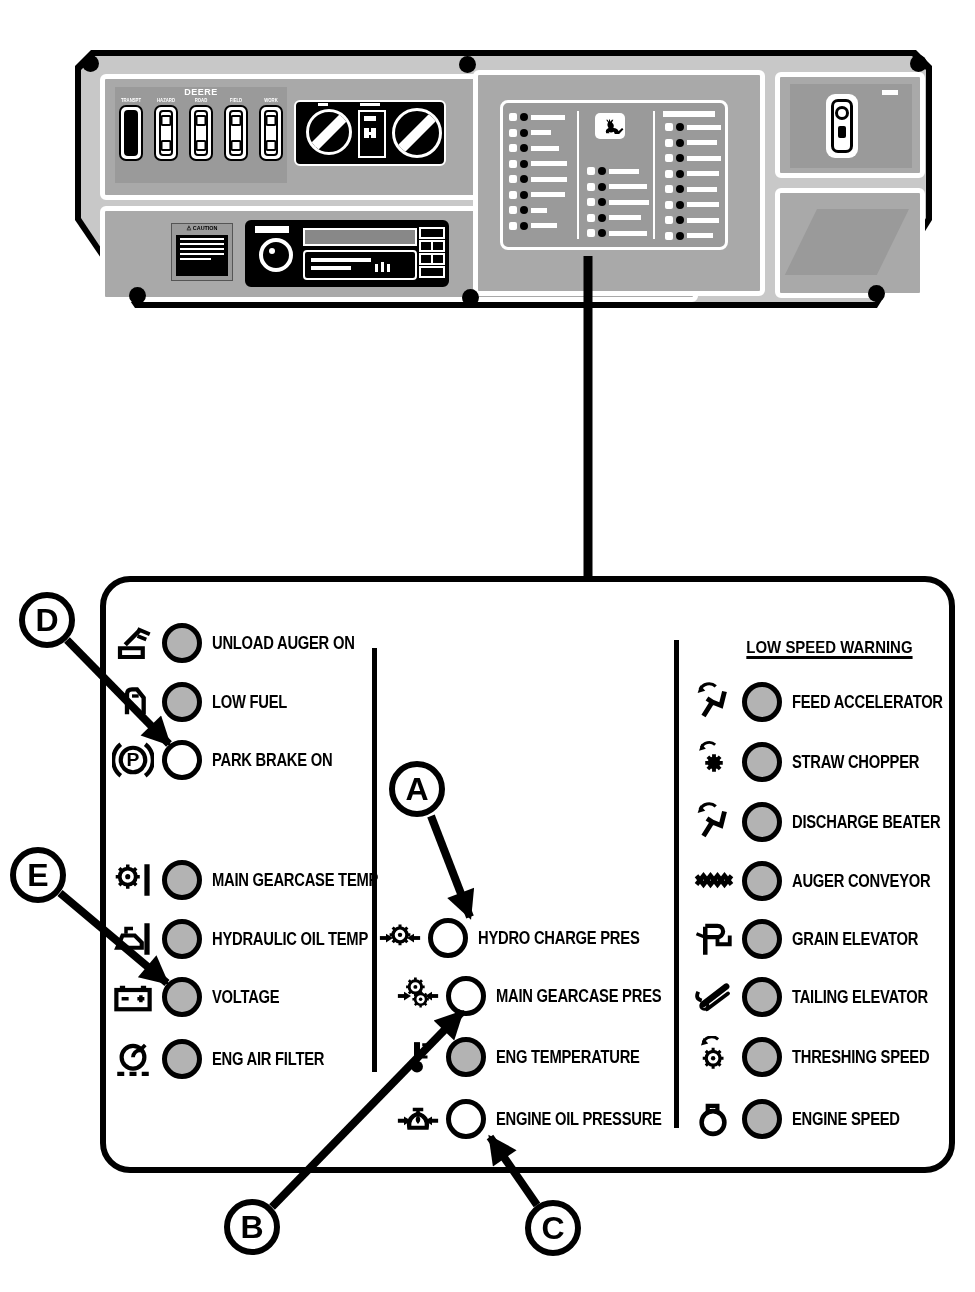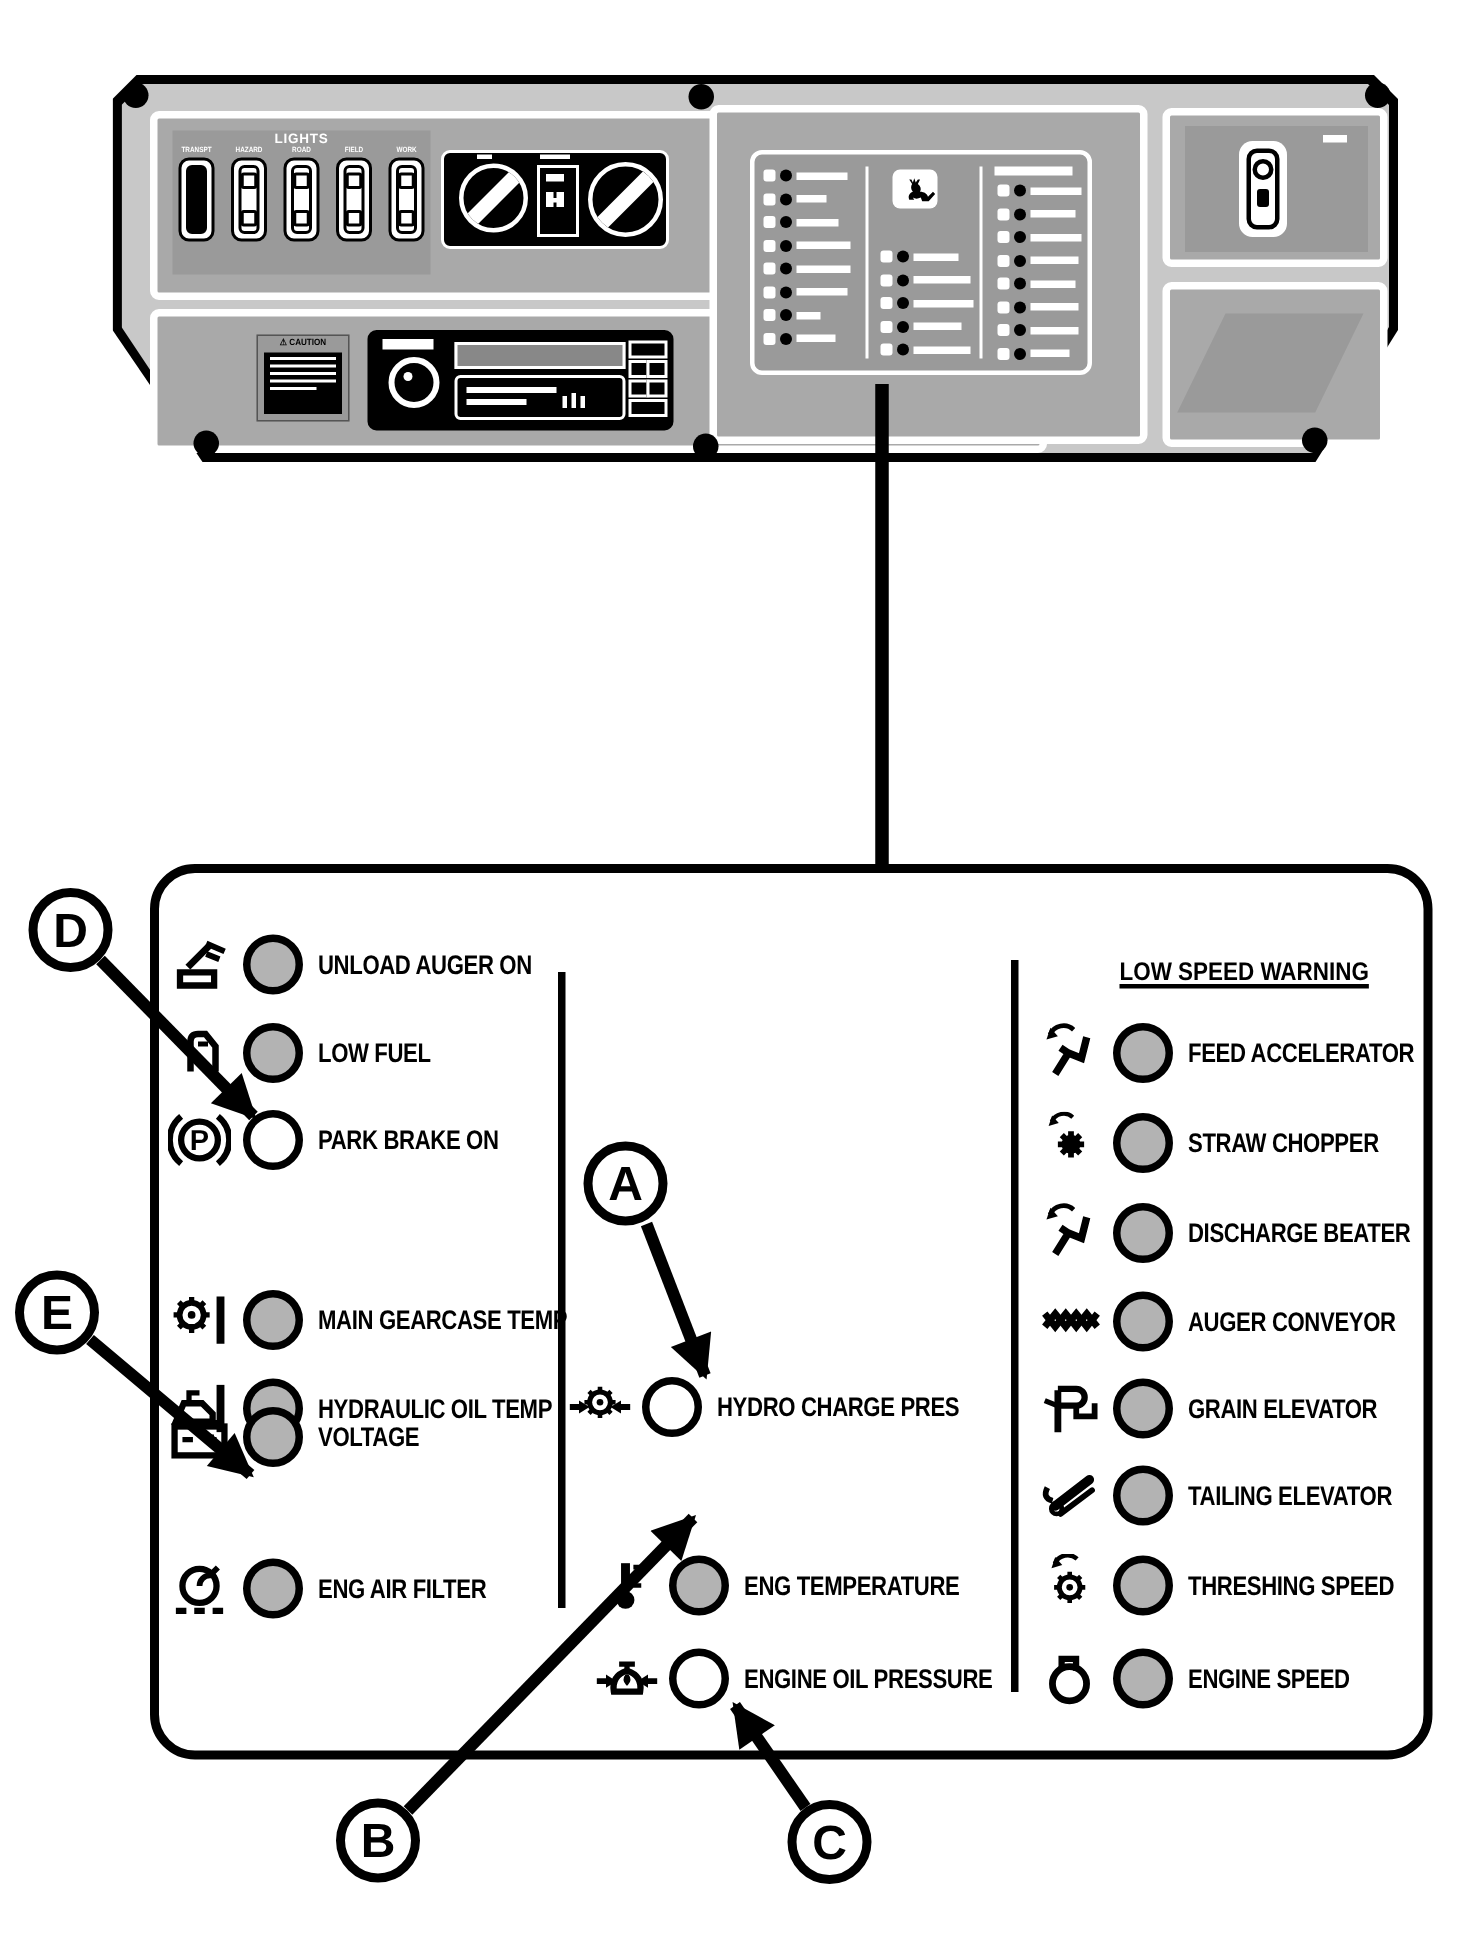--- a/index.html
+++ b/index.html
@@ -197,21 +197,21 @@
   </defs>
 </svg>
 
 <div id="page">
 
   <div class="abs console-outer"></div>
   <div class="abs console-inner"></div>
 
   <div class="abs recess" style="left:100px;top:74px;width:580px;height:126px">
     <div class="abs subpanel" style="left:10px;top:8px;width:172px;height:96px">
-      <div class="lights-title">LIGHTS</div>
+      <div class="lights-title">DEERE</div>
       <div style="display:flex;justify-content:space-between;padding:0 2px">
         <div class="sw-label">TRANSPT</div>
         <div class="sw-label">HAZARD</div>
         <div class="sw-label">ROAD</div>
         <div class="sw-label">FIELD</div>
         <div class="sw-label">WORK</div>
       </div>
       <div style="display:flex;justify-content:space-between;padding:2px 4px 0 4px">
         <div class="switch filled">
             <div class="rocker"></div>
@@ -477,21 +477,21 @@
   </div>
   <div class="row" style="left:112px;top:917px">
     <span class="icon">
         <svg width="42" height="42" viewBox="0 0 24 24">
           <use href="#sym-oilcan-temp"></use>
         </svg>
       </span>
     <span class="led led-gray"></span>
     <span class="lbl">HYDRAULIC OIL TEMP</span>
   </div>
-  <div class="row" style="left:112px;top:936px">
+  <div class="row" style="left:112px;top:975px">
     <span class="icon">
         <svg width="42" height="42" viewBox="0 0 24 24">
           <use href="#sym-battery"></use>
         </svg>
       </span>
     <span class="led led-gray"></span>
     <span class="lbl">VOLTAGE</span>
   </div>
   <div class="row" style="left:112px;top:1037px">
     <span class="icon">
@@ -504,20 +504,29 @@
   </div>
 
   <div class="row" style="left:378px;top:916px">
     <span class="icon">
         <svg width="44" height="42" viewBox="0 0 24 24">
           <use href="#sym-hydro-charge"></use>
         </svg>
       </span>
     <span class="led led-off"></span>
     <span class="lbl">HYDRO CHARGE PRES</span>
+  </div>
+  <div class="row" style="left:396px;top:974px">
+    <span class="icon">
+        <svg width="44" height="42" viewBox="0 0 24 24">
+          <use href="#sym-gearcase-pres"></use>
+        </svg>
+      </span>
+    <span class="led led-off"></span>
+    <span class="lbl">MAIN GEARCASE PRES</span>
   </div>
   <div class="row" style="left:396px;top:1035px">
     <span class="icon">
         <svg width="42" height="42" viewBox="0 0 24 24">
           <use href="#sym-thermo"></use>
         </svg>
       </span>
     <span class="led led-gray"></span>
     <span class="lbl">ENG TEMPERATURE</span>
   </div>

